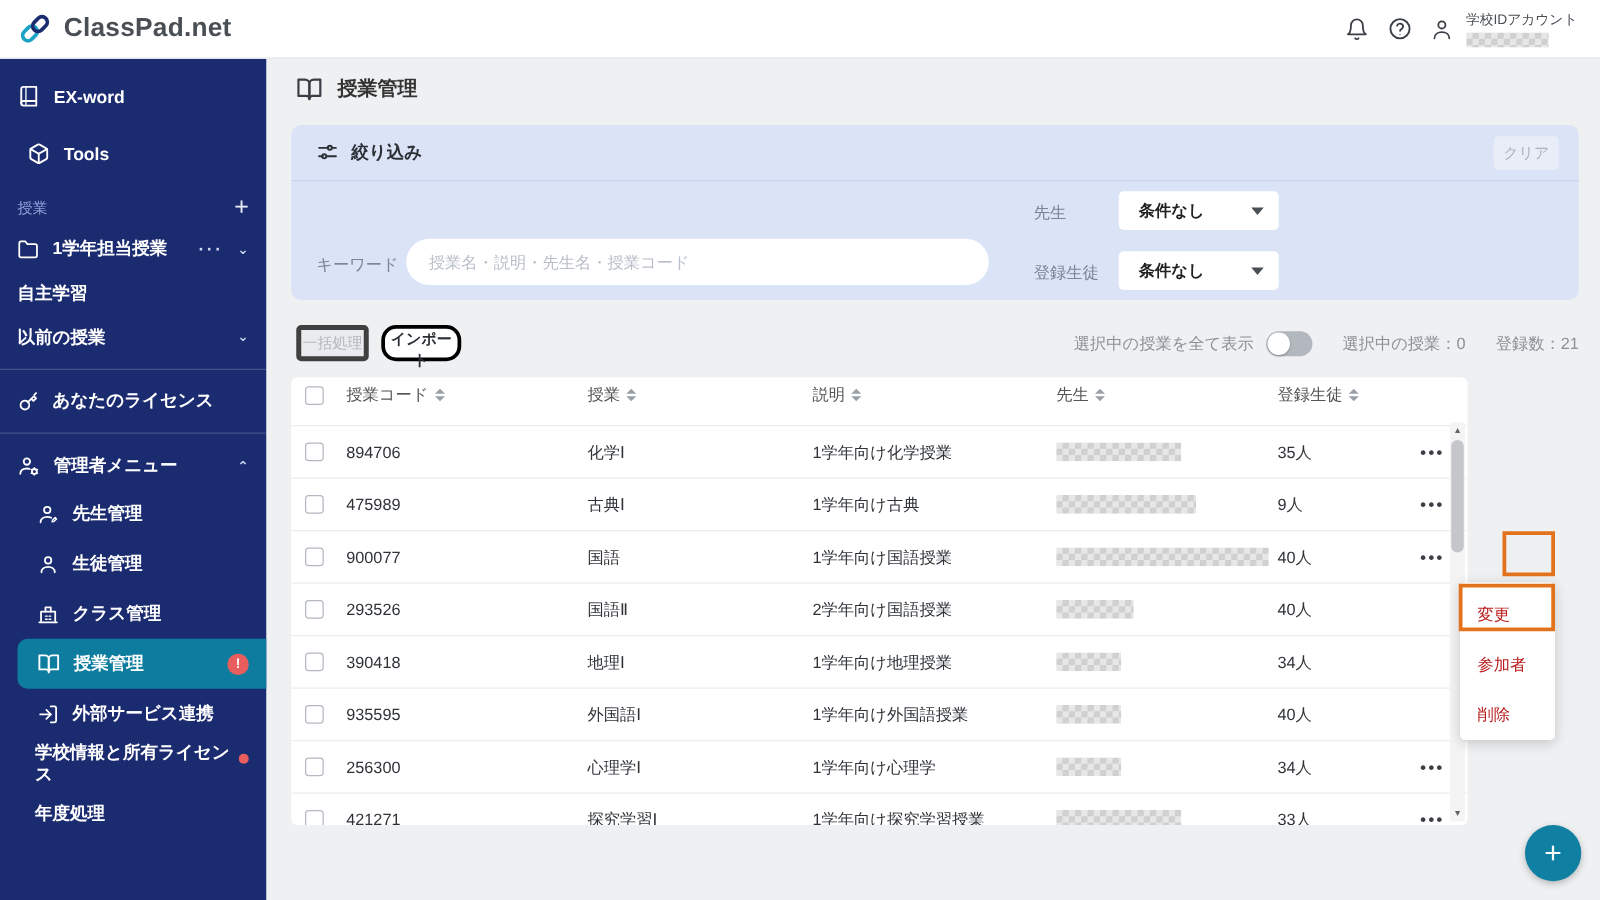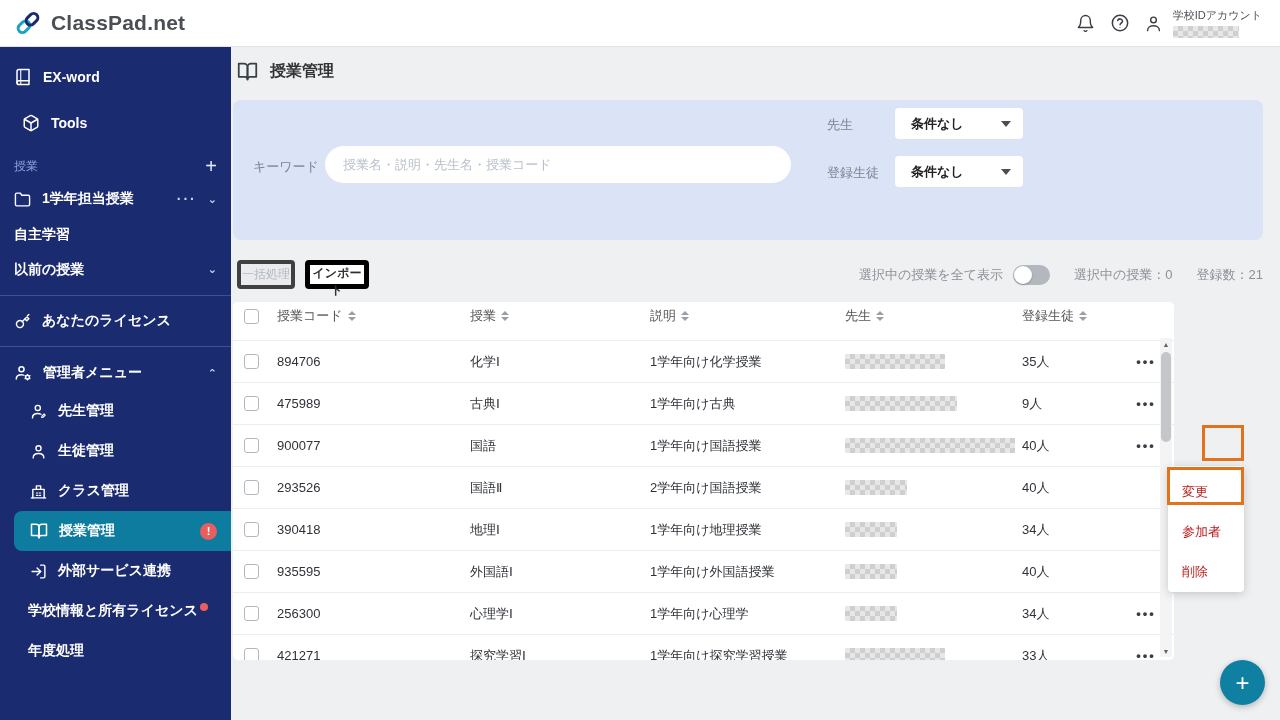--- a/index.html
+++ b/index.html
@@ -16,21 +16,21 @@
   .top-icon { width:34px; height:34px; display:flex; align-items:center; justify-content:center; color:#3a3f45; cursor:pointer; }
   .account { display:flex; flex-direction:column; align-items:flex-start; gap:3px; margin-left:2px; }
   .account-label { font-size:11px; color:#4a4f55; }
   .pixel-blur { background-image:
       linear-gradient(45deg,#cfcfcf 25%,transparent 25%,transparent 75%,#cfcfcf 75%),
       linear-gradient(45deg,#cfcfcf 25%,#e7e7e7 25%,#e7e7e7 75%,#cfcfcf 75%);
     background-size:10px 10px; background-position:0 0,5px 5px; border-radius:1px; }
   .account-blur { width:66px; height:12px; }
 
   
-  .sidebar { position:absolute; top:47px; left:0; width:231px; height:673px; background:#1b2b70; color:#fff; padding-top:10px; z-index:20; }
+  .sidebar { position:absolute; top:47px; left:0; width:213px; height:673px; background:#1b2b70; color:#fff; padding-top:10px; z-index:20; }
   .side-item { height:40px; display:flex; align-items:center; gap:11px; padding:0 14px 0 14px; font-size:14px; font-weight:700; cursor:pointer; position:relative; }
   .side-item .lbl { flex:1; white-space:nowrap; }
   .side-item.sub { padding-left:30px; }
   .section-label { height:30px; display:flex; align-items:center; padding:0 14px; font-size:12px; color:#8fa0d8; font-weight:400; }
   .section-label .lbl { flex:1; }
   .side-divider { height:1px; background:rgba(255,255,255,.18); margin:8px 0; }
   .chev { font-size:11px; color:#cdd6f2; }
   .dots-mini { letter-spacing:2px; color:#cdd6f2; font-weight:700; }
   .plus-glyph { font-size:20px; font-weight:400; color:#e8ecfa; line-height:1; }
   .side-item.selected { background:#0d7c9e; border-radius:8px 0 0 8px; margin-left:14px; padding-left:16px; }
@@ -56,21 +56,21 @@
   .teacher-label { left:594px; top:16px; }
   .students-label { left:594px; top:64px; }
   .select-box { position:absolute; width:128px; height:31px; background:#fff; border-radius:4px; display:flex; align-items:center; justify-content:space-between; padding:0 12px 0 16px; cursor:pointer; }
   .select-teacher { left:662px; top:8px; }
   .select-students { left:662px; top:56px; }
   .select-value { font-size:13px; font-weight:700; color:#222; }
   .caret-down { width:0; height:0; border-left:5px solid transparent; border-right:5px solid transparent; border-top:6px solid #4a4f55; }
 
   
   .bulk-btn { position:absolute; left:24px; top:213px; width:58px; height:29px; background:#e9ebee; border:4px solid #404040; border-radius:4px; color:#b4b8be; font-size:12px; cursor:default; }
-  .import-btn { position:absolute; left:92px; top:213px; width:64px; height:29px; background:#fff; border:5px solid #000000; border-radius:4px; color:#2b2f36; font-size:12px; font-weight:700; cursor:pointer; }
+  .import-btn { position:absolute; left:92px; top:213px; width:64px; height:29px; background:#fff; border:3px solid #000000; border-radius:12px; color:#2b2f36; font-size:12px; font-weight:700; cursor:pointer; }
   .list-meta { position:absolute; right:17px; top:218px; display:flex; align-items:center; gap:24px; color:#8b9097; font-size:13px; }
   .toggle-wrap { display:flex; align-items:center; gap:10px; color:#8b9097; }
   .toggle { width:37px; height:20px; border-radius:10px; background:#b3b8be; position:relative; cursor:pointer; }
   .toggle-knob { position:absolute; left:1px; top:1px; width:18px; height:18px; border-radius:50%; background:#fff; box-shadow:0 1px 2px rgba(0,0,0,.25); }
 
   
   .table-card { position:absolute; left:20px; top:255px; width:941px; height:358px; background:#fff; border-radius:5px; overflow:hidden; }
   .tgrid { display:grid; grid-template-columns:44px 193px 180px 195px 177px 1fr 56px; align-items:center; }
   .thead { height:38px; color:#555; font-size:13px; background:#fff; }
   .th { display:flex; align-items:center; gap:5px; cursor:pointer; }
@@ -282,20 +282,32 @@
       <span class="icon">
         <svg width="21" height="21" viewBox="0 0 24 24" fill="none" stroke="#3a3f45" stroke-width="2" stroke-linecap="round" stroke-linejoin="round">
             <path d="M2 3h6a4 4 0 0 1 4 4v14a3 3 0 0 0-3-3H2z"></path>
             <path d="M22 3h-6a4 4 0 0 0-4 4v14a3 3 0 0 1 3-3h7z"></path>
           </svg>
       </span>
       <span class="page-title">授業管理</span>
     </div>
 
     <section class="filter-card">
+      <div class="filter-head">
+        <span class="icon">
+          <svg width="18" height="18" viewBox="0 0 24 24" fill="none" stroke="#2b2f36" stroke-width="2" stroke-linecap="round">
+              <path d="M3 7h10M17 7h4"></path>
+              <circle cx="14.5" cy="7" r="2.2"></circle>
+              <path d="M3 16h4M11 16h10"></path>
+              <circle cx="8.5" cy="16" r="2.2"></circle>
+            </svg>
+        </span>
+        <span class="filter-title">絞り込み</span>
+        <button class="clear-btn">クリア</button>
+      </div>
       <div class="filter-body">
         <span class="f-label keyword-label">キーワード</span>
         <input class="keyword-input" type="text" placeholder="授業名・説明・先生名・授業コード" style="">
         <span class="f-label teacher-label">先生</span>
         <div class="select-box select-teacher">
           <span class="select-value">条件なし</span>
           <span class="caret-down"></span>
         </div>
         <span class="f-label students-label">登録生徒</span>
         <div class="select-box select-students">

